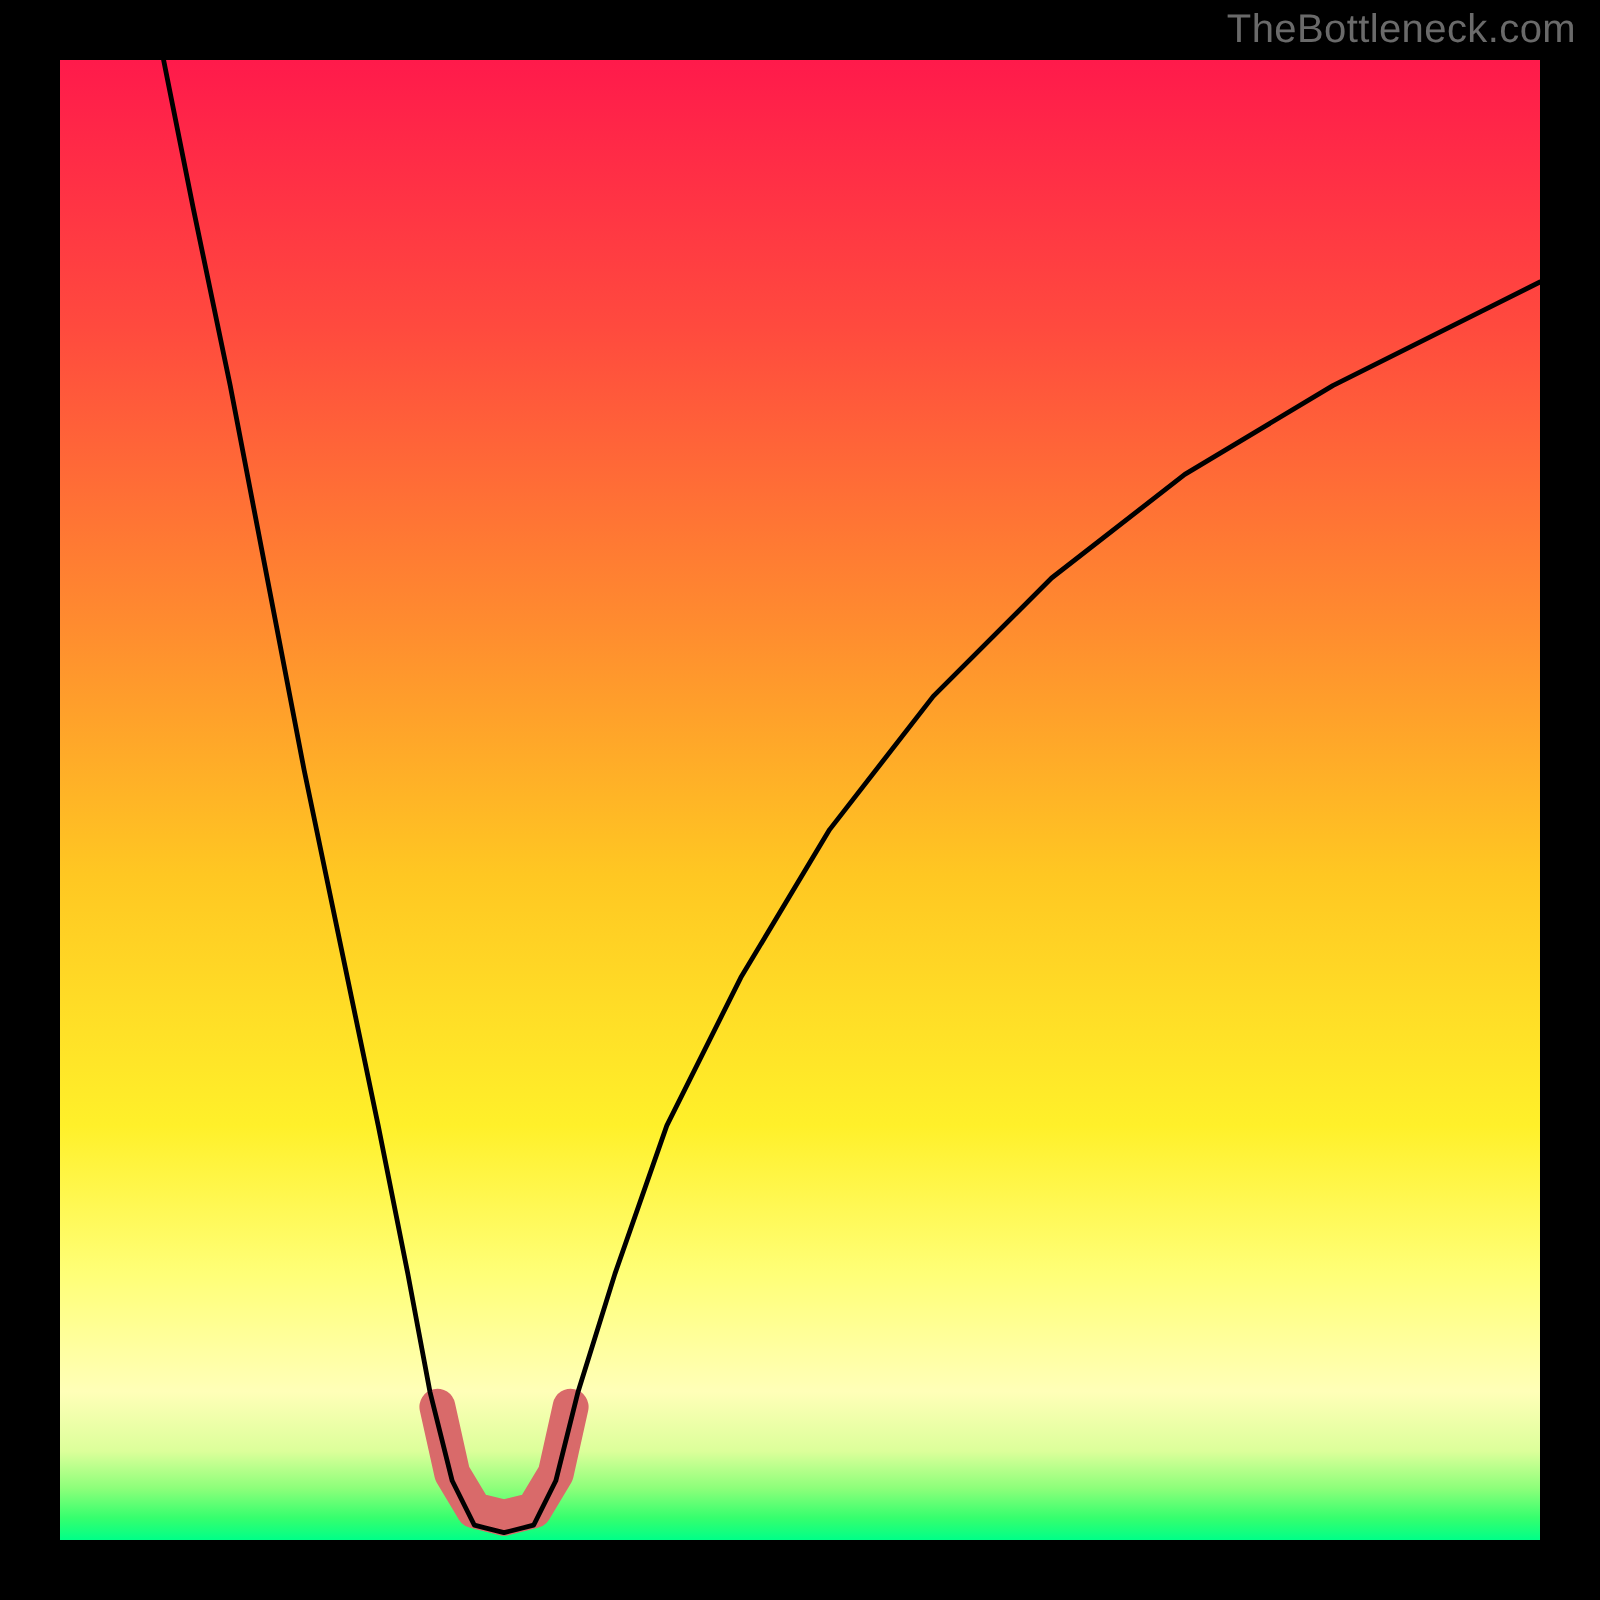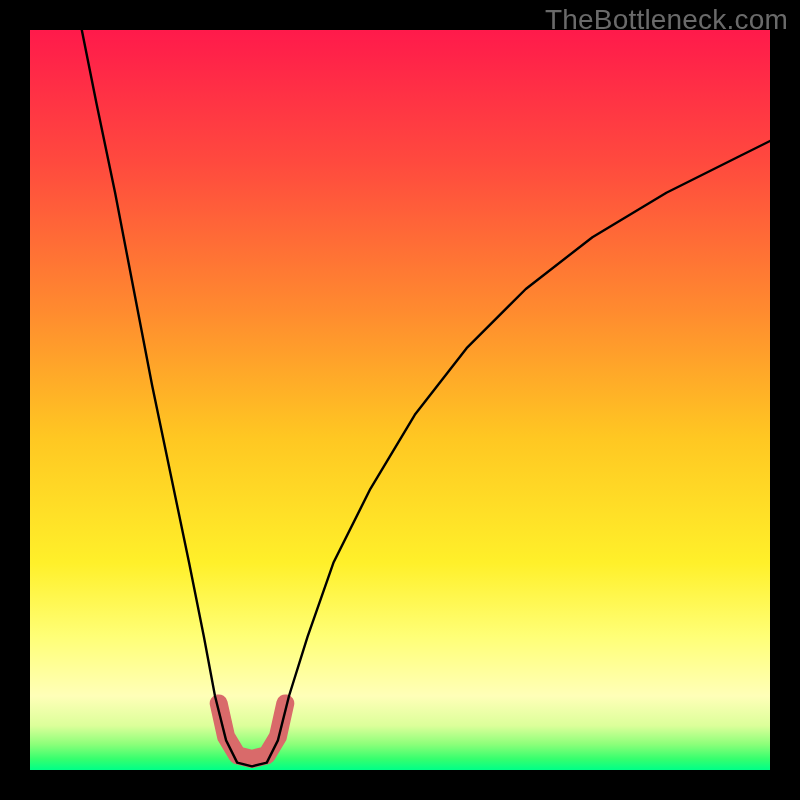--- a/index.html
+++ b/index.html
@@ -24,21 +24,21 @@
     left: 0;
     top: 0;
     width: 740px;
     height: 740px;
   }
   .watermark {
     position: absolute;
     top: 4px;
     right: 12px;
     color: #6a6a6a;
-    font-size: 28px;
+    font-size: 20px;
     letter-spacing: 0.2px;
     font-weight: 400;
     user-select: none;
   }
   svg { display: block; }
 </style>
 </head>
 <body>
 
 <div class="watermark">TheBottleneck.com</div>

